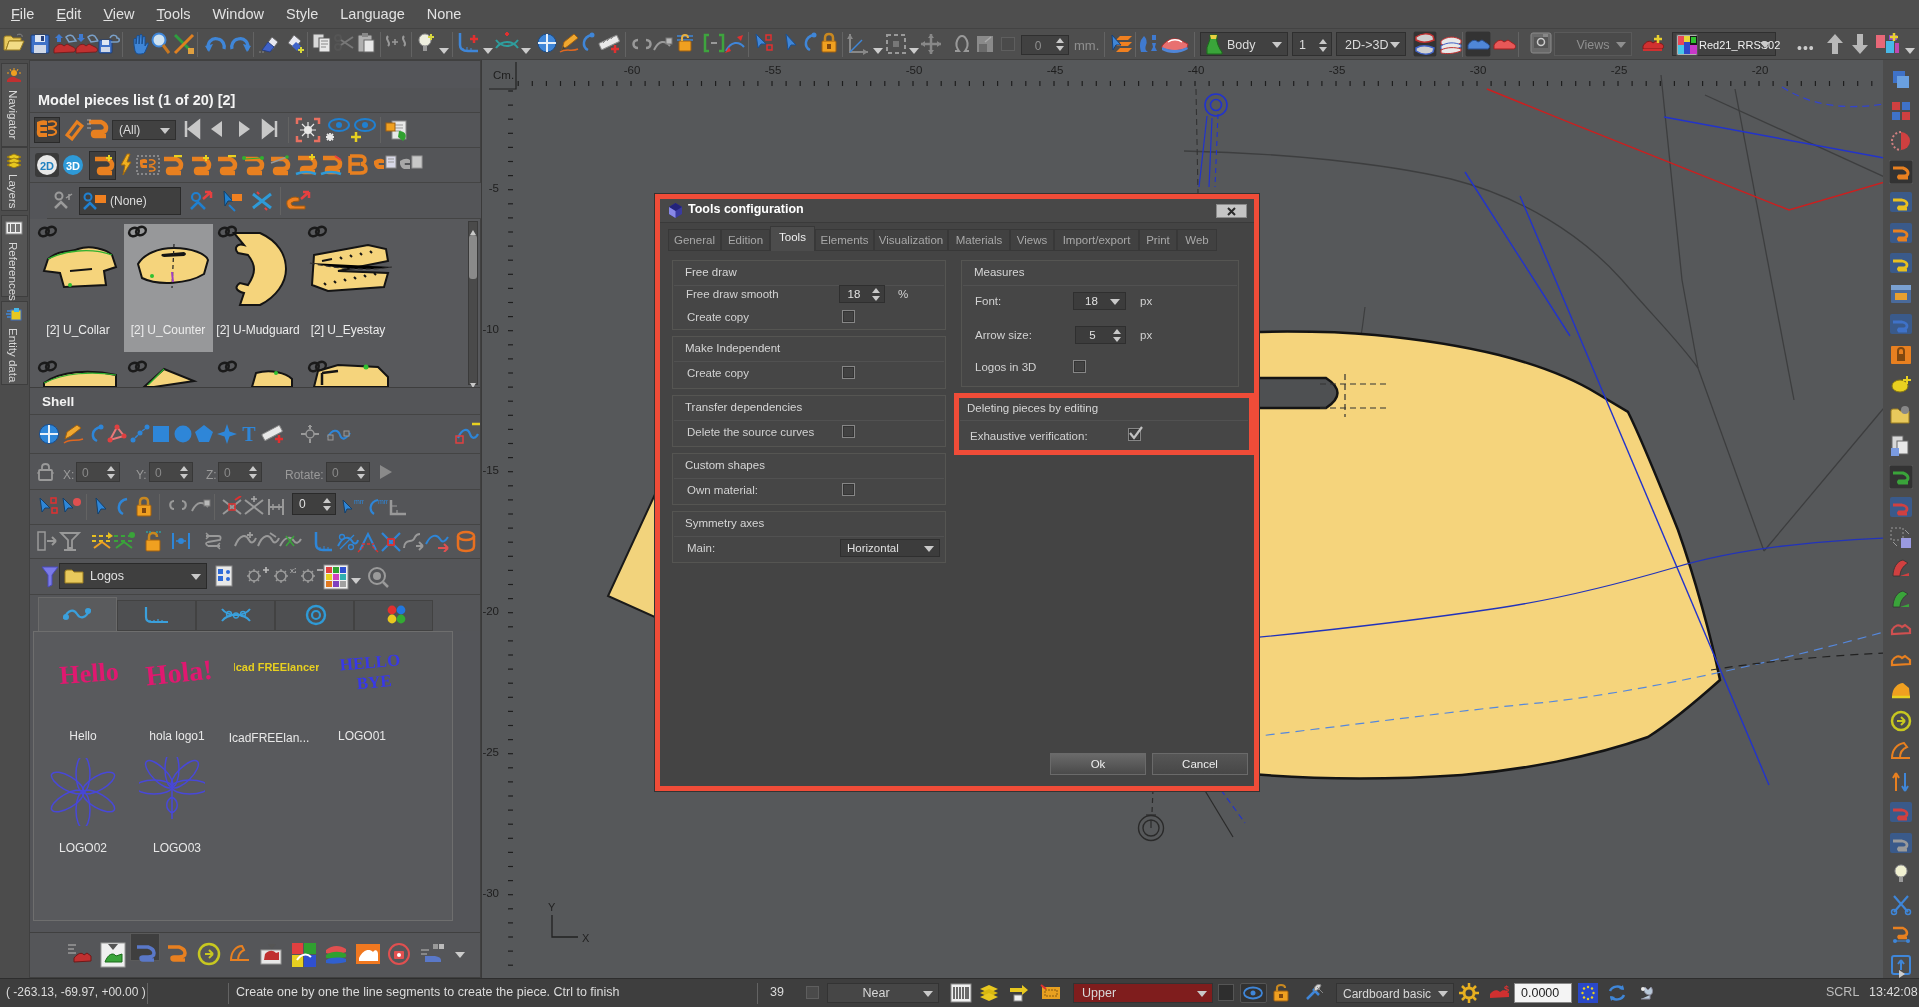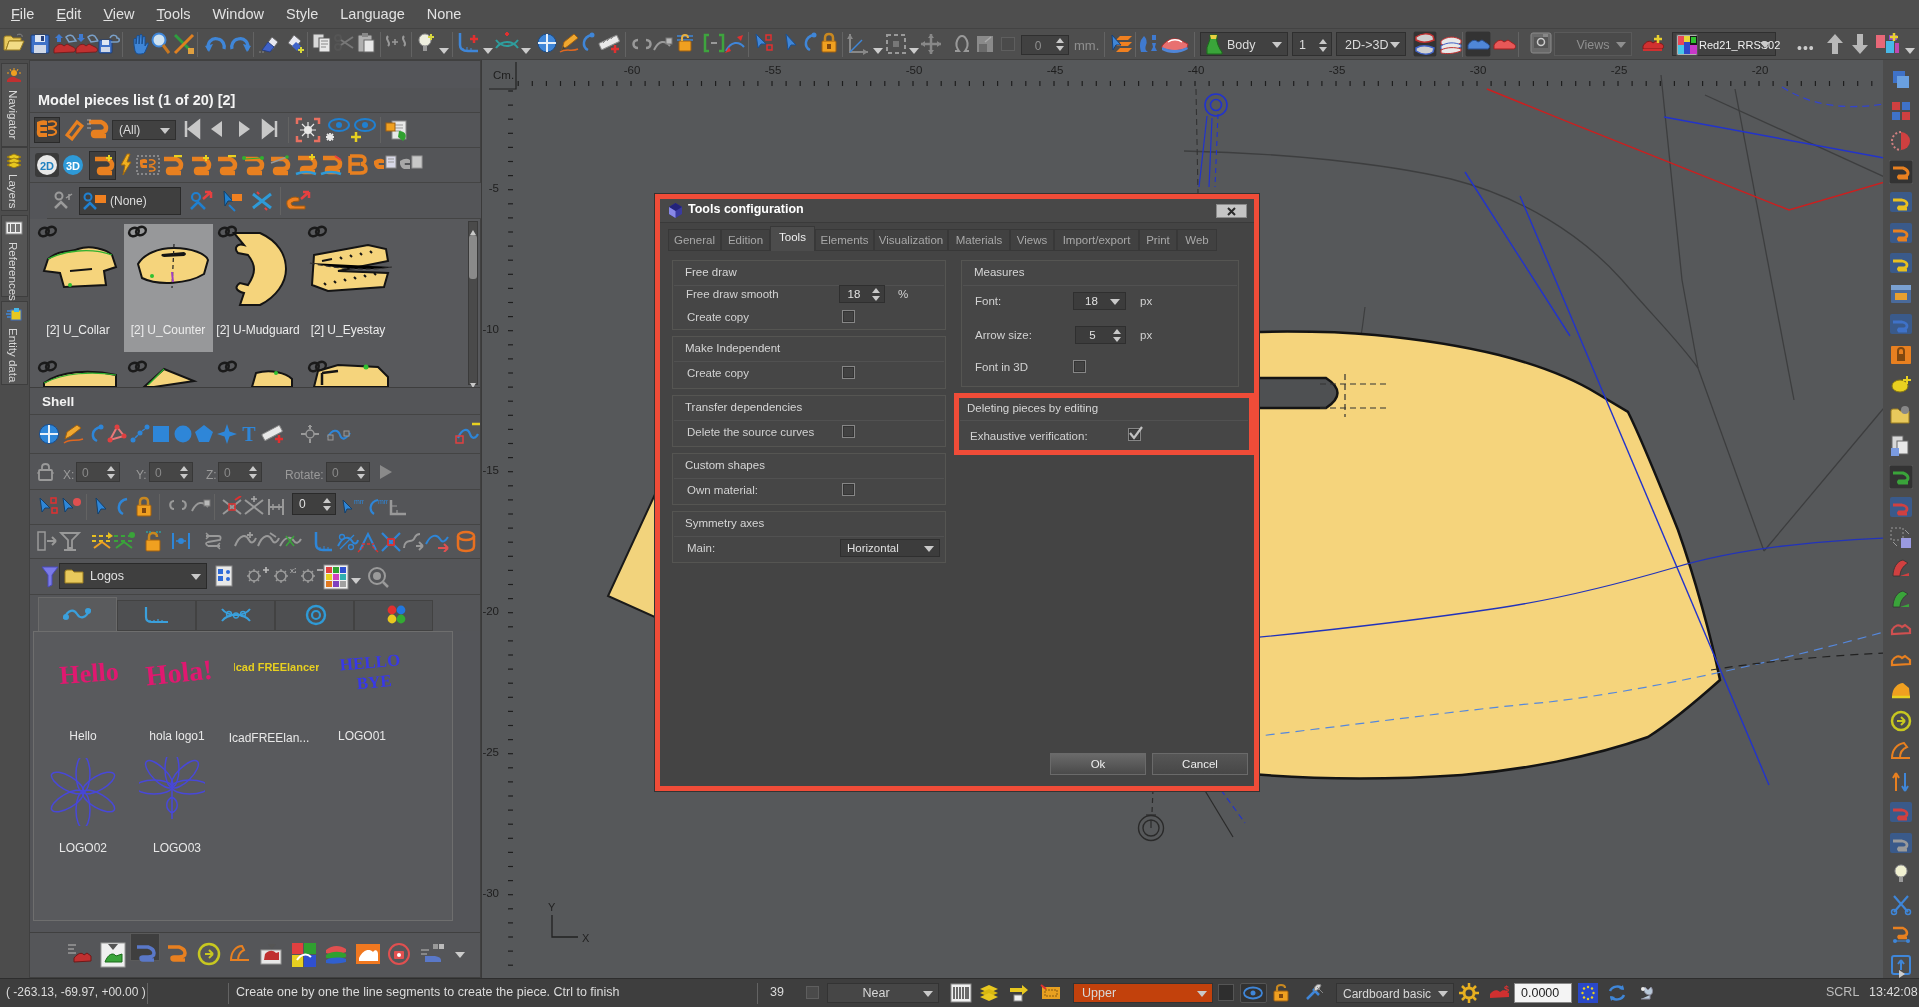--- a/index.html
+++ b/index.html
@@ -1471,21 +1471,21 @@
       </svg></div>
     <div class="abs" style="left: 1008px; top: 5px;"><svg width="24" height="18" viewBox="0 0 24 18">
         <path d="M2 4 L14 4 L14 1 L20 6 L14 11 L14 8 L2 8 Z" fill="#e8c820"></path>
         <rect x="6" y="11" width="8" height="6" fill="#f0f0f0" stroke="#888"></rect>
       </svg></div>
     <div class="abs" style="left: 1040px; top: 5px;"><svg width="22" height="18" viewBox="0 0 22 18">
         <rect x="2" y="3" width="18" height="12" fill="#e8a020"></rect>
         <path d="M5 6 L17 6 L17 12 L5 12 Z" fill="none" stroke="#8a5a10" stroke-dasharray="2 1"></path>
         <path d="M1 1 L6 5" stroke="#e03030" stroke-width="2"></path>
       </svg></div>
-    <div class="abs" style="left: 1073px; top: 4px; width: 140px; height: 20px; background: #c2410c; border: 1px solid rgb(51, 51, 51);">
+    <div class="abs" style="left: 1073px; top: 4px; width: 140px; height: 20px; background: #7f1d1d; border: 1px solid rgb(51, 51, 51);">
       <div class="abs" style="left:8px;top:2px;color:#d8d8d8;font-size:12.5px;">Upper</div>
       <div class="ddarr" style="top:7px;"></div>
     </div>
     <div class="abs" style="left: 1218px; top: 5px; width: 16px; height: 17px; background: rgb(46, 46, 46); border: 1px solid rgb(85, 85, 85);"></div>
     <div class="abs" style="left: 1240px; top: 4px; width: 27px; height: 20px; background: rgb(50, 50, 50); border: 1px solid rgb(85, 85, 85); border-radius: 2px;"><svg width="25" height="18" viewBox="0 0 25 18">
         <ellipse cx="12" cy="9" rx="9" ry="5.5" fill="none" stroke="#3f86d8" stroke-width="1.8"></ellipse>
         <circle cx="12" cy="9" r="2.5" fill="#3f86d8"></circle>
       </svg></div>
     <div class="abs" style="left: 1272px; top: 4px;"><svg width="18" height="20" viewBox="0 0 18 20">
         <rect x="2" y="8" width="14" height="10" rx="1" fill="#f0a020" stroke="#a06010"></rect>
@@ -1612,21 +1612,21 @@
       <div style="position:absolute;left:0;right:16px;top:2px;text-align:center;">18</div>
       <div class="ddarr"></div>
     </div>
   <div class="lbl" style="left:480px;top:96px;">px</div>
   <div class="lbl" style="left:315px;top:130px;">Arrow size:</div>
   <div class="spin" style="left:415px;top:127px;width:51px;height:18px;">
       <div class="v">5</div>
       <div class="updn"></div>
     </div>
   <div class="lbl" style="left:480px;top:130px;">px</div>
-  <div class="lbl" style="left:315px;top:162px;">Font in 3D</div>
+  <div class="lbl" style="left:315px;top:162px;">Logos in 3D</div>
   <div class="chk" style="left:413px;top:161px;"></div>
 
   <div class="abs" style="left:294px;top:194px;width:300px;height:62px;border:5px solid #f04c38;background:#464646;">
     <div class="abs" style="left:8px;top:4px;color:#d6d6d6;font-size:11.5px;">Deleting pieces by editing</div>
     <div class="abs" style="left:1px;right:1px;top:22px;border-top:1px solid #515151;"></div>
     <div class="abs" style="left:11px;top:32px;color:#d2d2d2;font-size:11.5px;">Exhaustive verification:</div>
     <div class="chk" style="left:169px;top:30px;"></div>
     <svg class="abs" style="left:167px;top:25px;" width="20" height="20" viewBox="0 0 20 20">
       <path d="M4 10 L8 15 L16 4" stroke="#c2c2c2" stroke-width="2.2" fill="none"></path>
     </svg>

